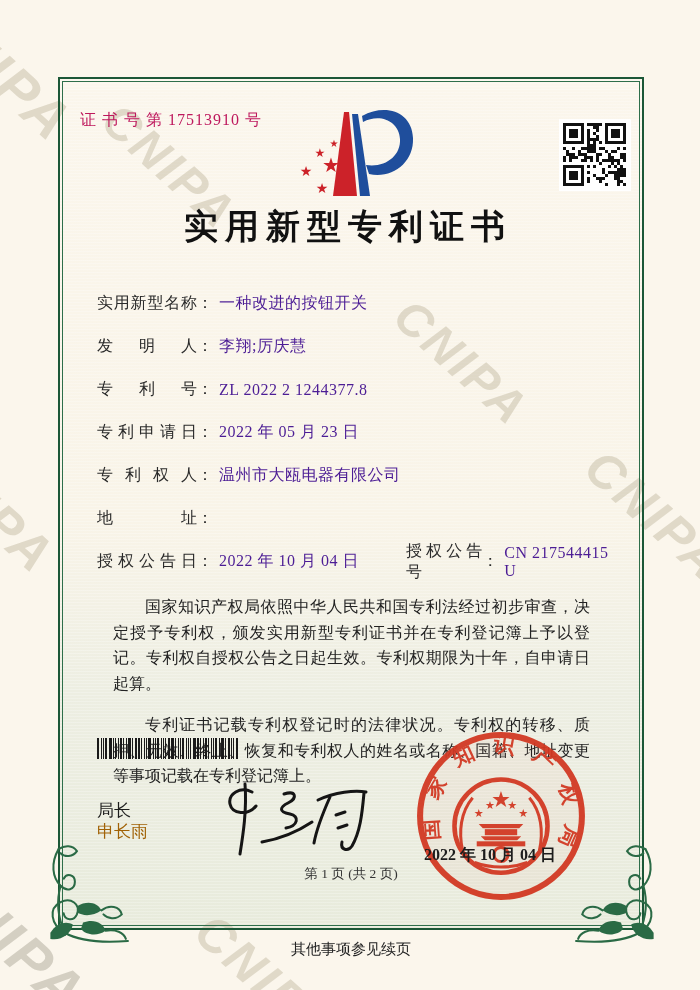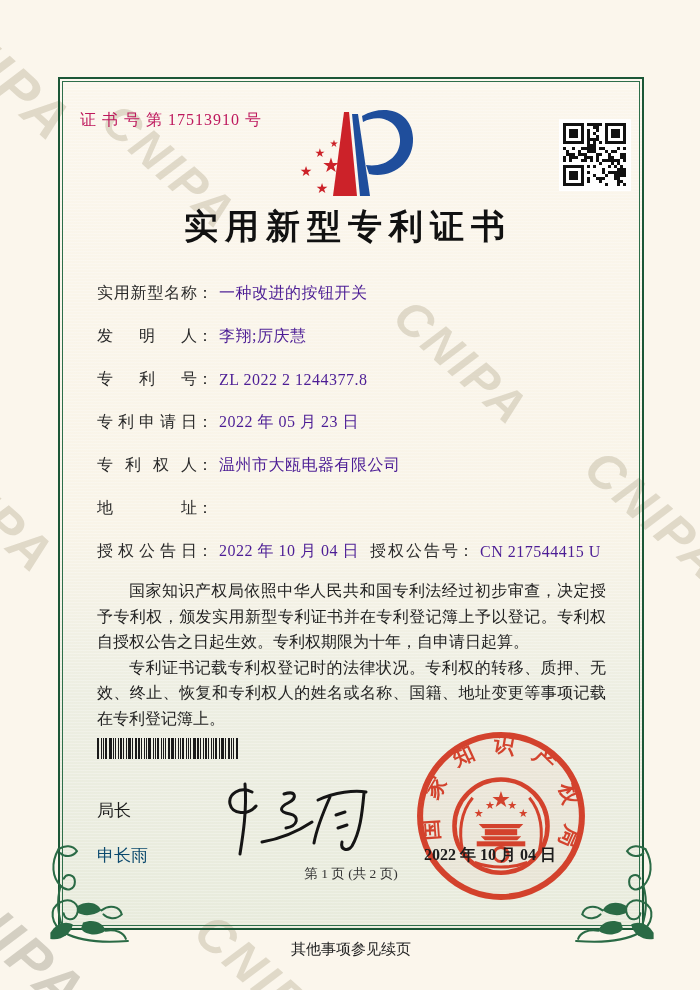--- a/index.html
+++ b/index.html
@@ -22,36 +22,36 @@
   .wm{position:absolute;z-index:2;font-family:"Liberation Sans","DejaVu Sans",sans-serif;
     font-style:italic;font-weight:700;color:rgba(187,177,149,.42);letter-spacing:3px;
     transform:rotate(42deg);transform-origin:left top;white-space:nowrap;pointer-events:none;}
 
   .content{position:absolute;inset:0;z-index:4;color:#2a2a2a;}
 
   .cert-no{position:absolute;left:80px;top:110px;font-size:16px;letter-spacing:1px;color:#be185d;}
   .title{position:absolute;left:0;right:4px;top:204px;text-align:center;font-size:34px;
     font-weight:700;letter-spacing:7px;color:#111;}
 
-  .fields{position:absolute;left:97px;top:272px;width:512px;font-size:16px;}
+  .fields{position:absolute;left:97px;top:282px;width:512px;font-size:16px;}
   .frow{height:43px;display:flex;align-items:center;position:relative;}
   .lbl{display:inline-block;width:100px;text-align:justify;text-align-last:justify;color:#2a2a2a;}
-  .lbl2{display:inline-block;width:88px;text-align:justify;text-align-last:justify;}
+  .lbl2{display:inline-block;width:88px;text-align:justify;text-align-last:justify;margin-left:36px;}
   .colon{display:inline-block;margin-right:6px;}
   .val{letter-spacing:.5px;color:#4c1d95;}
   .pair2{position:absolute;left:273px;top:0;height:43px;display:flex;align-items:center;}
 
   .body-text{position:absolute;left:97px;top:578px;width:509px;font-size:16px;
     line-height:25.5px;text-align:justify;color:#222;}
-  .body-text p{margin:0;text-indent:2em;}
+  .body-text p{margin:16px;text-indent:2em;}
 
   .barcode{position:absolute;left:97px;top:738px;z-index:4;}
 
   .sig-title{position:absolute;left:97px;top:791px;font-size:17px;color:#1d1d1d;margin-top:8px;}
-  .sig-name{position:absolute;left:97px;top:844px;font-size:17px;color:#0c4a6e;}
+  .sig-name{position:absolute;left:97px;top:820px;font-size:17px;color:#a16207;}
   .sig-script{position:absolute;left:203px;top:772px;z-index:5;}
 
   .seal{position:absolute;left:414px;top:729px;z-index:4;opacity:.94;}
   .seal-date{position:absolute;left:424px;top:845px;width:165px;font-size:16px;font-weight:600;
     color:#1c1c1c;z-index:6;white-space:nowrap;}
 
   .flourish{position:absolute;z-index:5;pointer-events:none;}
   .fl-left{left:30px;top:843px;}
   .fl-right{left:572px;top:843px;transform:scaleX(-1);}
 

